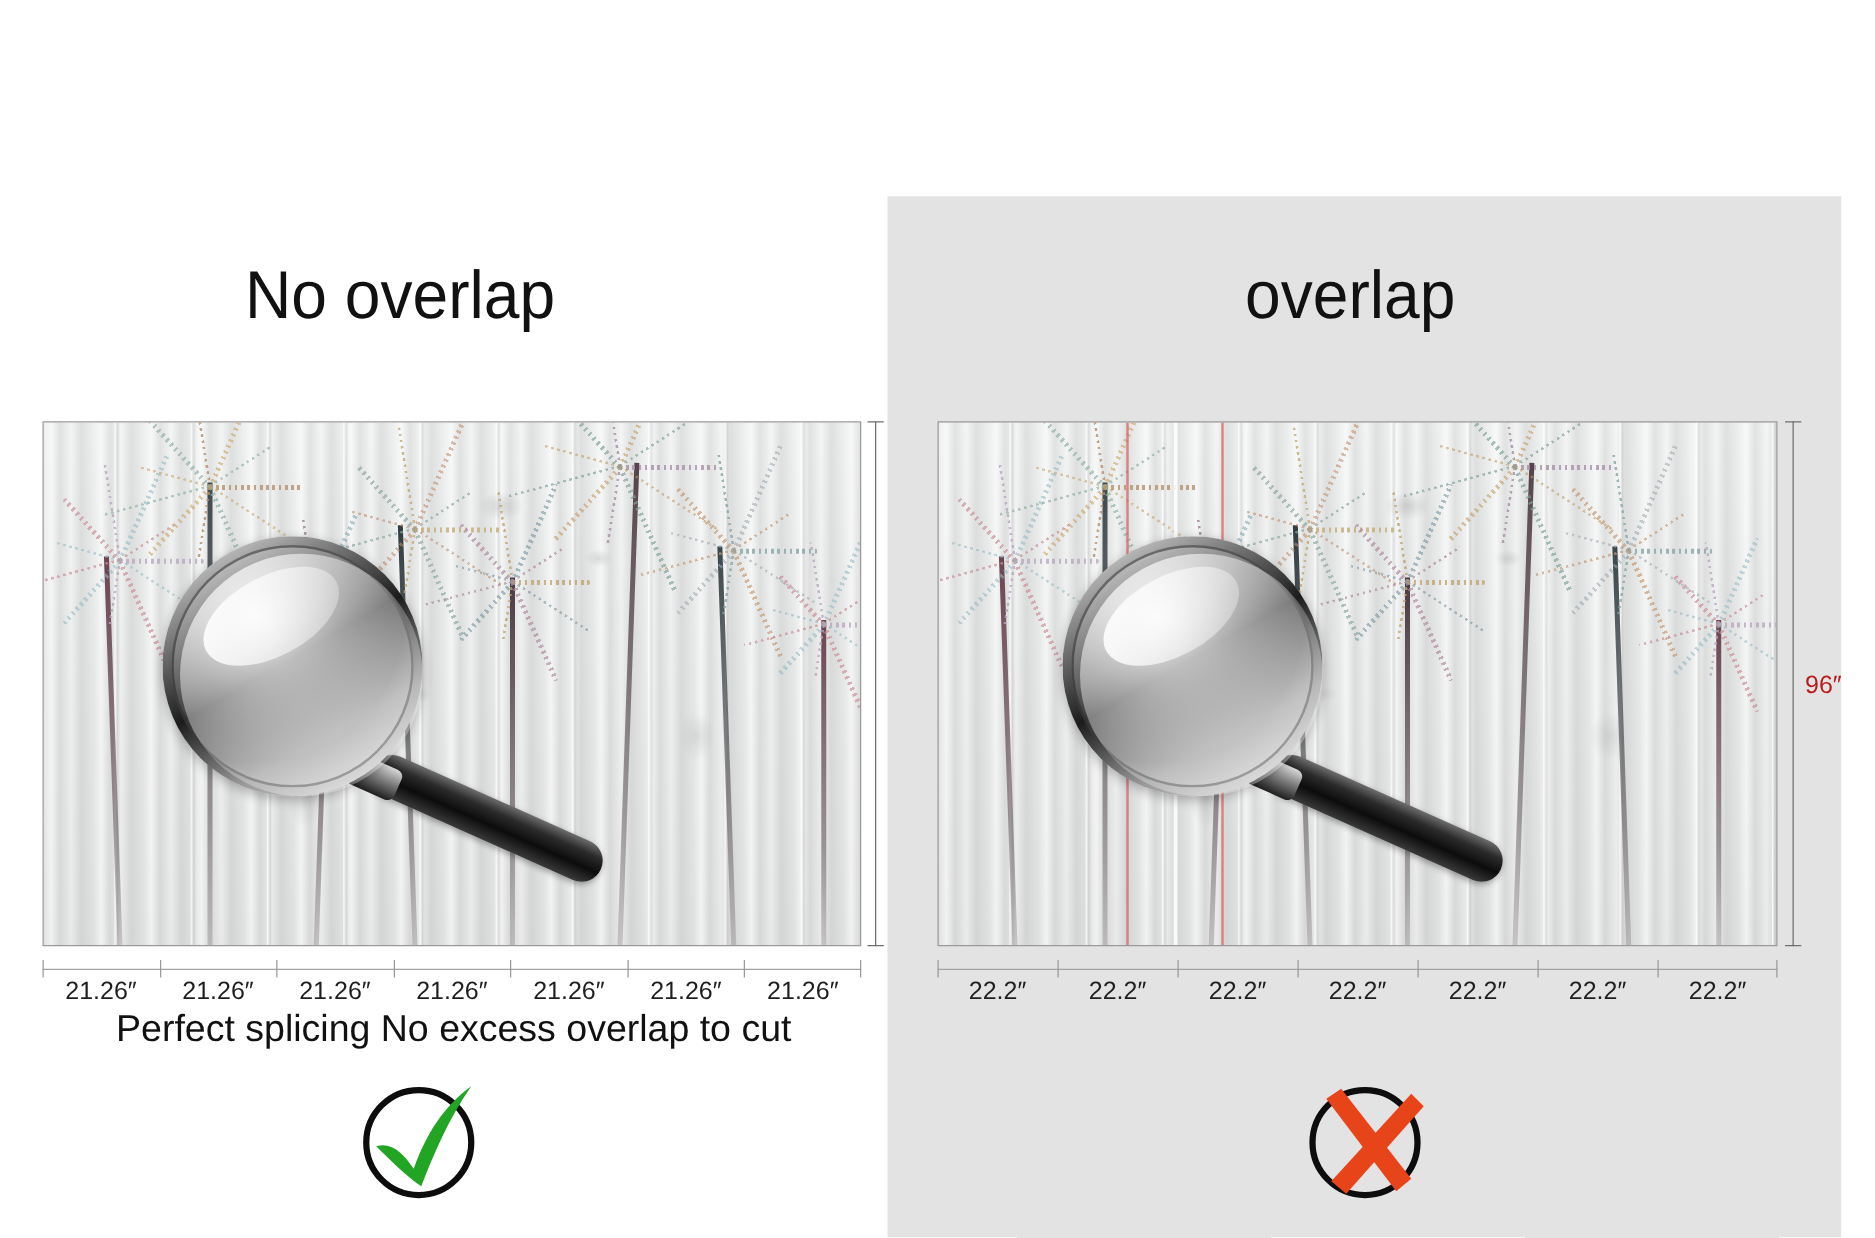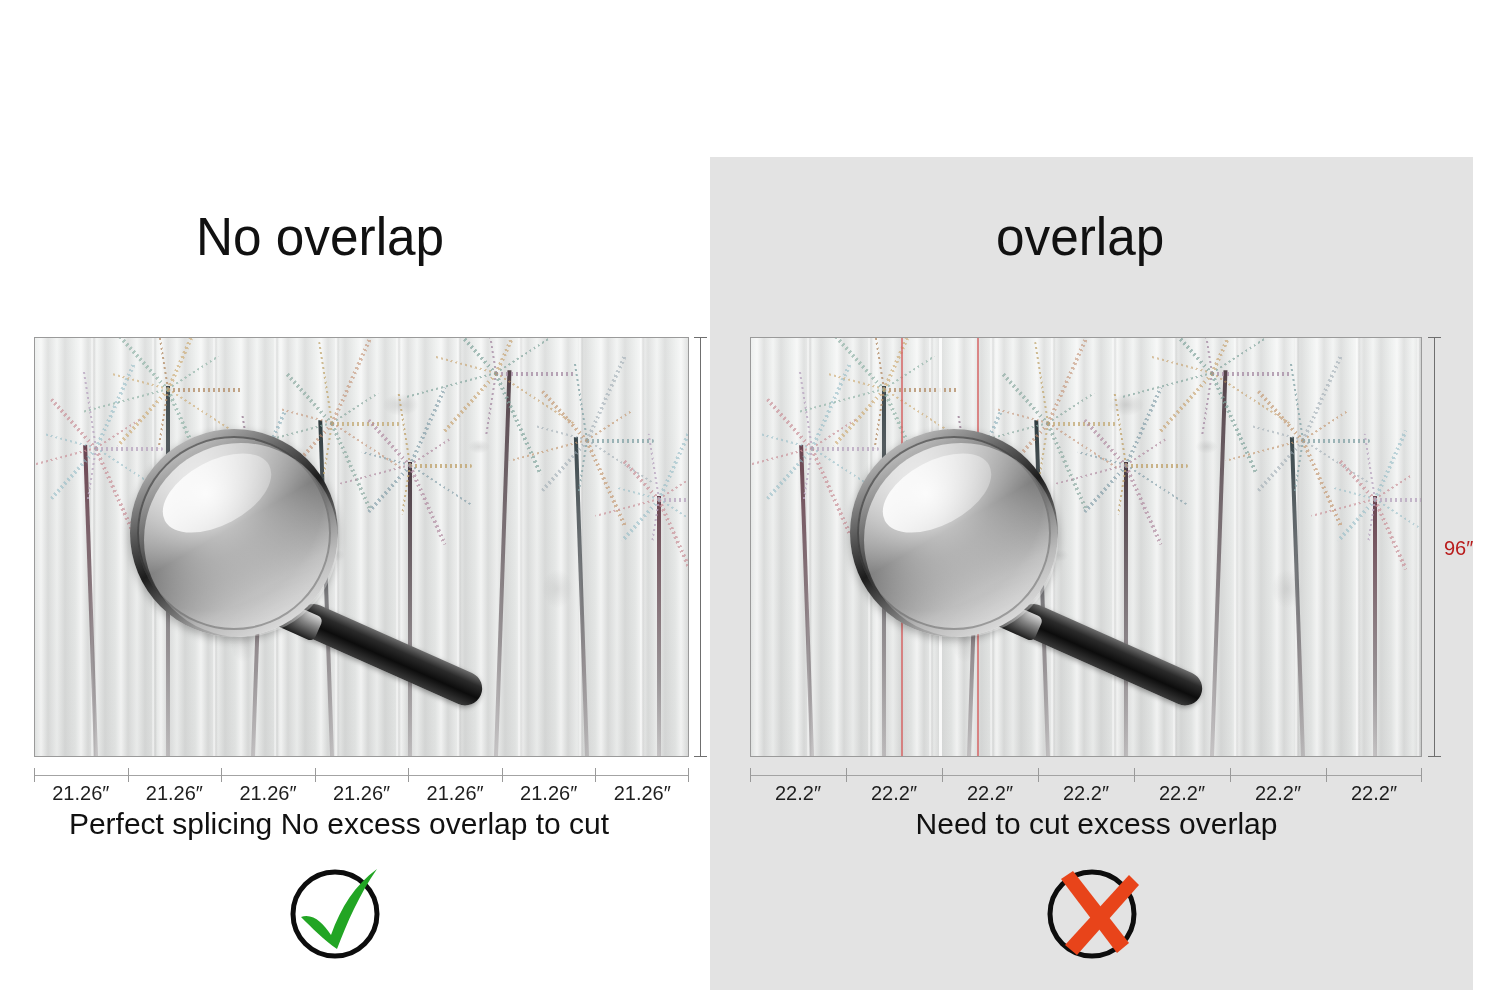--- a/index.html
+++ b/index.html
@@ -180,21 +180,21 @@
   .seg-label {
     position: absolute; top: 7px; left: 0; width: 100%;
     text-align: center; font-size: 20px; color: #1e1e1e; white-space: nowrap;
   }
 
   
   .caption {
     position: absolute; top: 650px; width: 100%;
     text-align: center; font-size: 30px; color: #111; white-space: nowrap;
   }
-  .panel-left  .caption { padding-right: 32px; }
+  .panel-left  .caption { padding-right: 32px; margin-left: 24px; }
   .panel-right .caption { padding-left: 10px; }
 
   .badge { position: absolute; top: 704px; width: 100%; display: flex; justify-content: center; }
   .panel-left  .badge { padding-right: 24px; }
   .panel-right .badge { padding-left: 6px; }
   .badge svg { display: block; }
 </style>
 </head>
 <body>
 
@@ -531,21 +531,20 @@
             </div>
             <div class="seg">
               <div class="seg-label">22.2″</div>
             </div>
             <div class="seg">
               <div class="seg-label">22.2″</div>
             </div>
           </div>
       </div>
 
-      <div class="caption">Need to cut excess overlap</div>
 
       <div class="badge">
         <svg width="116" height="106" viewBox="0 0 116 106">
           <circle cx="55" cy="53" r="42" fill="none" stroke="#0d0d0d" stroke-width="5"></circle>
           <path d="M24 18 L36 10 L92 82 L80 92 Z" fill="#e8441a"></path>
           <path d="M92 14 L102 24 L40 94 L28 84 Z" fill="#e8441a"></path>
         </svg>
       </div>
     </div>
 

